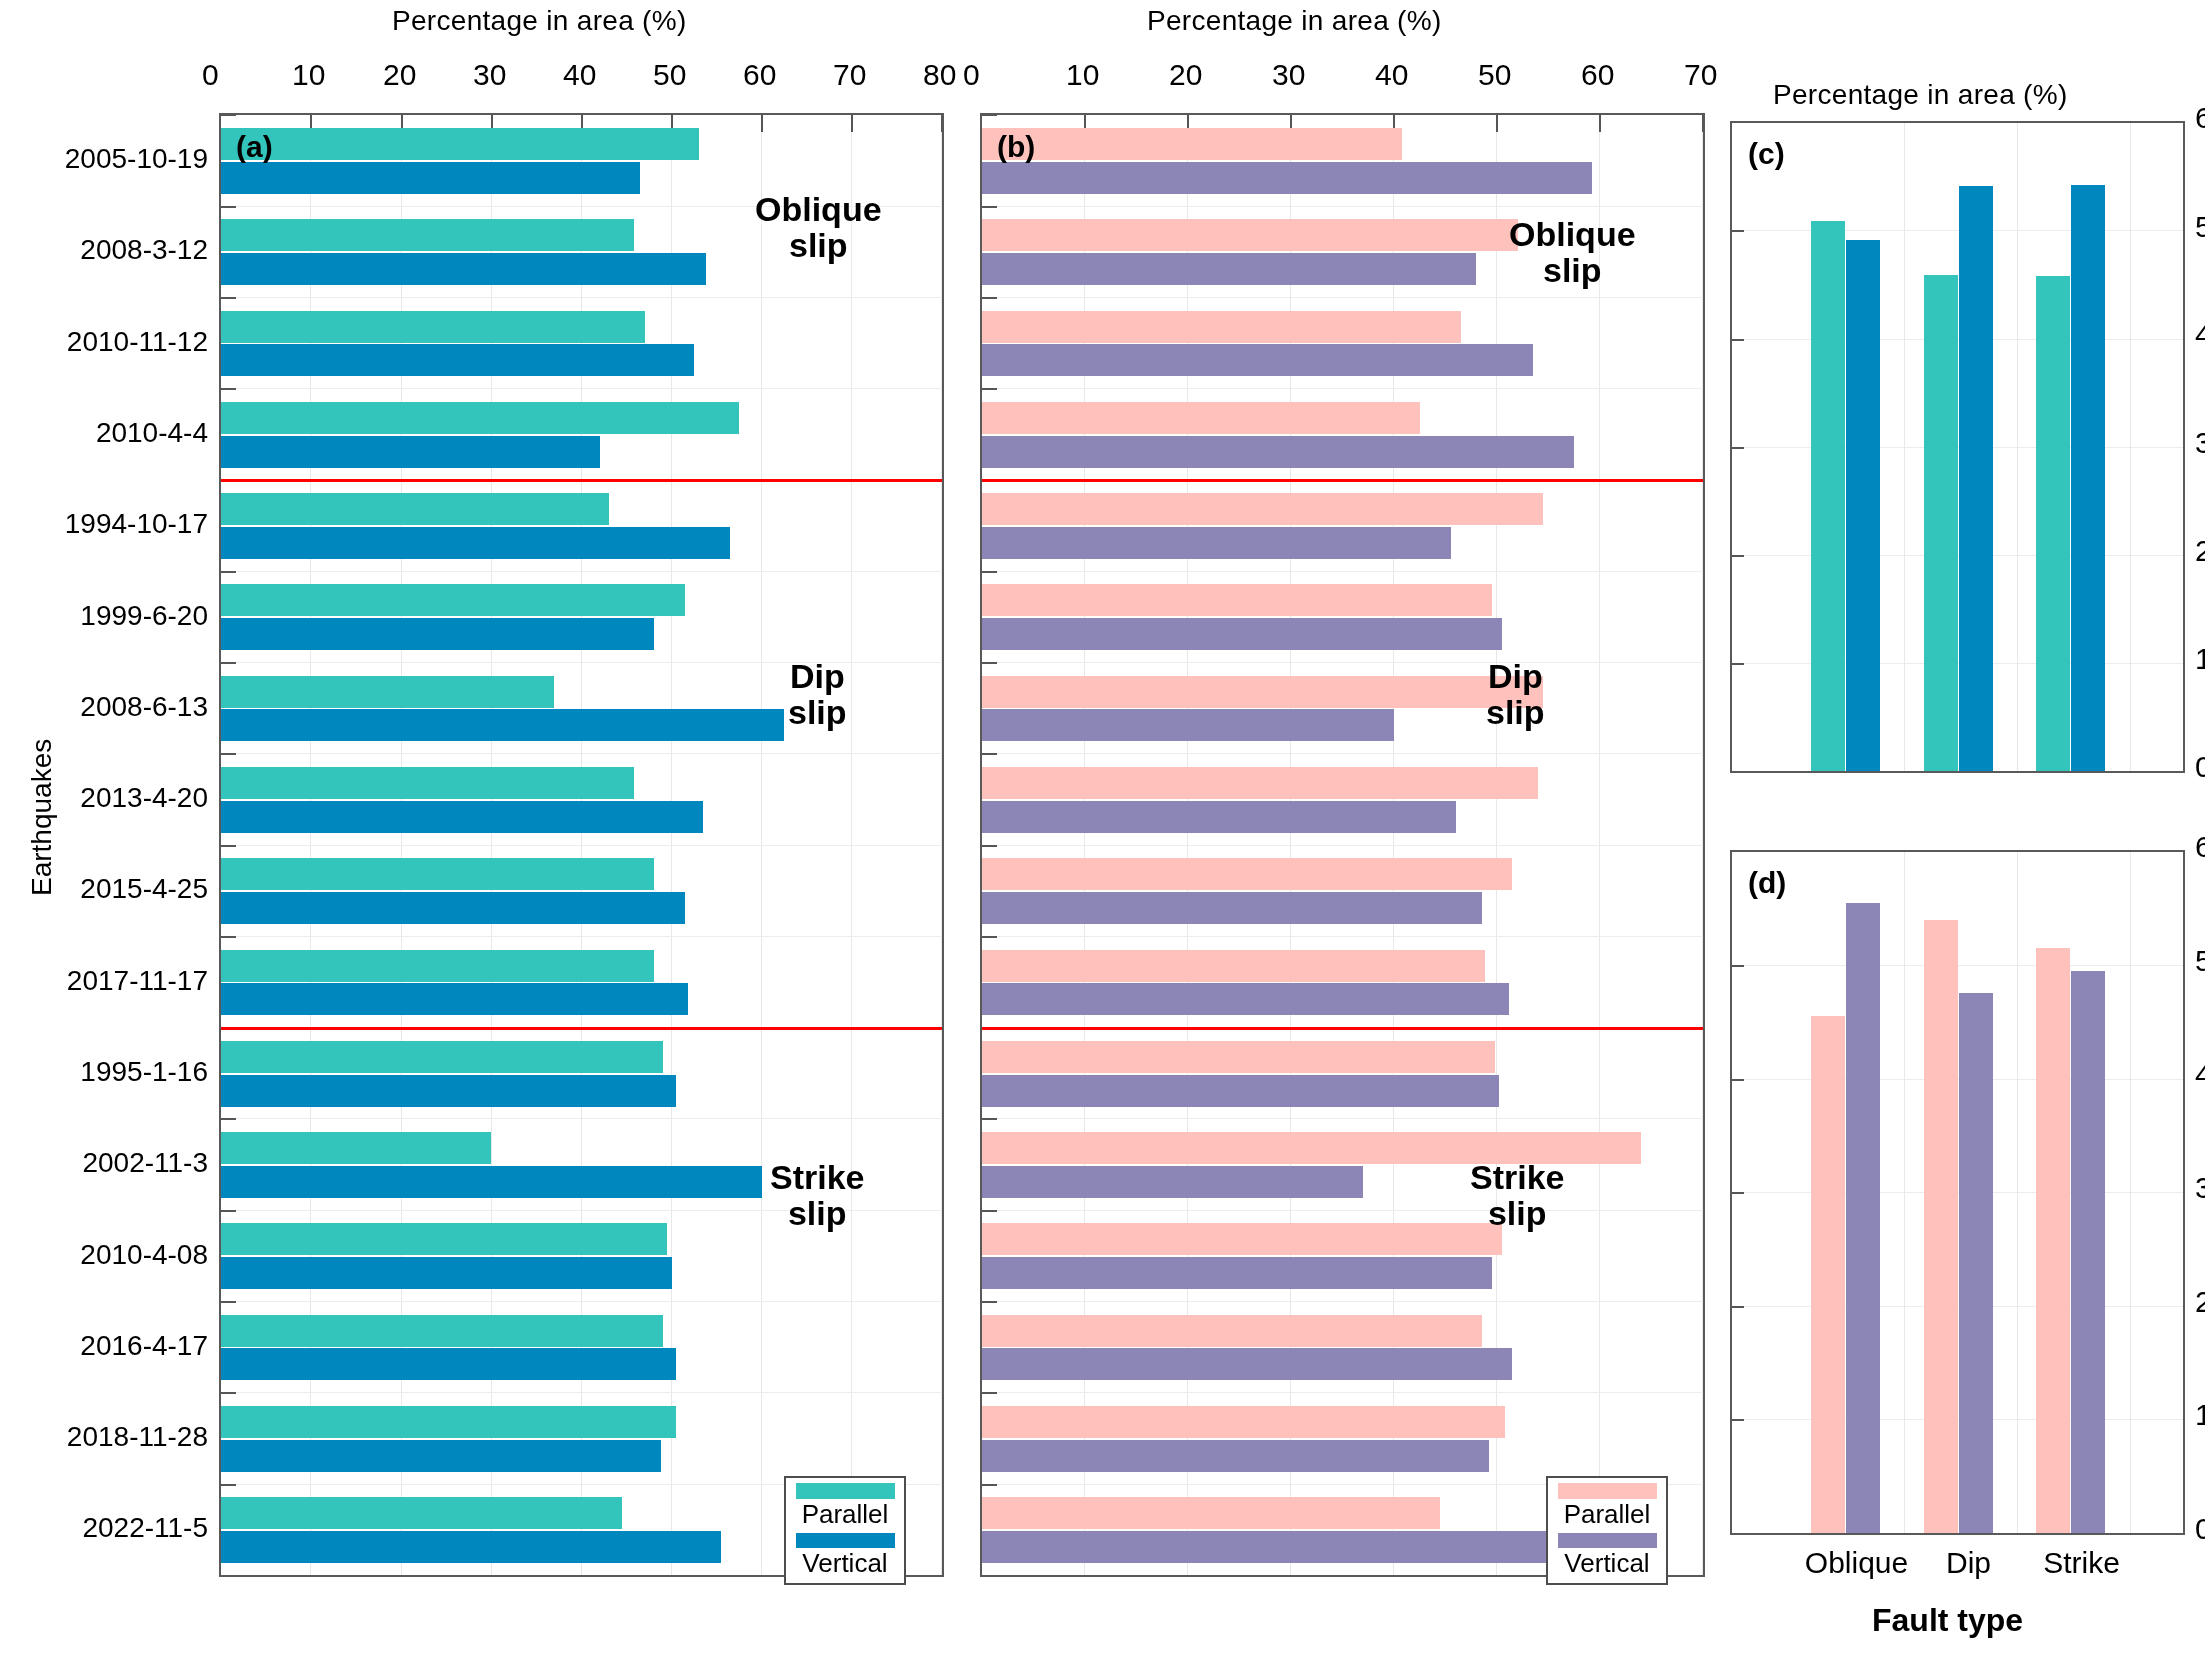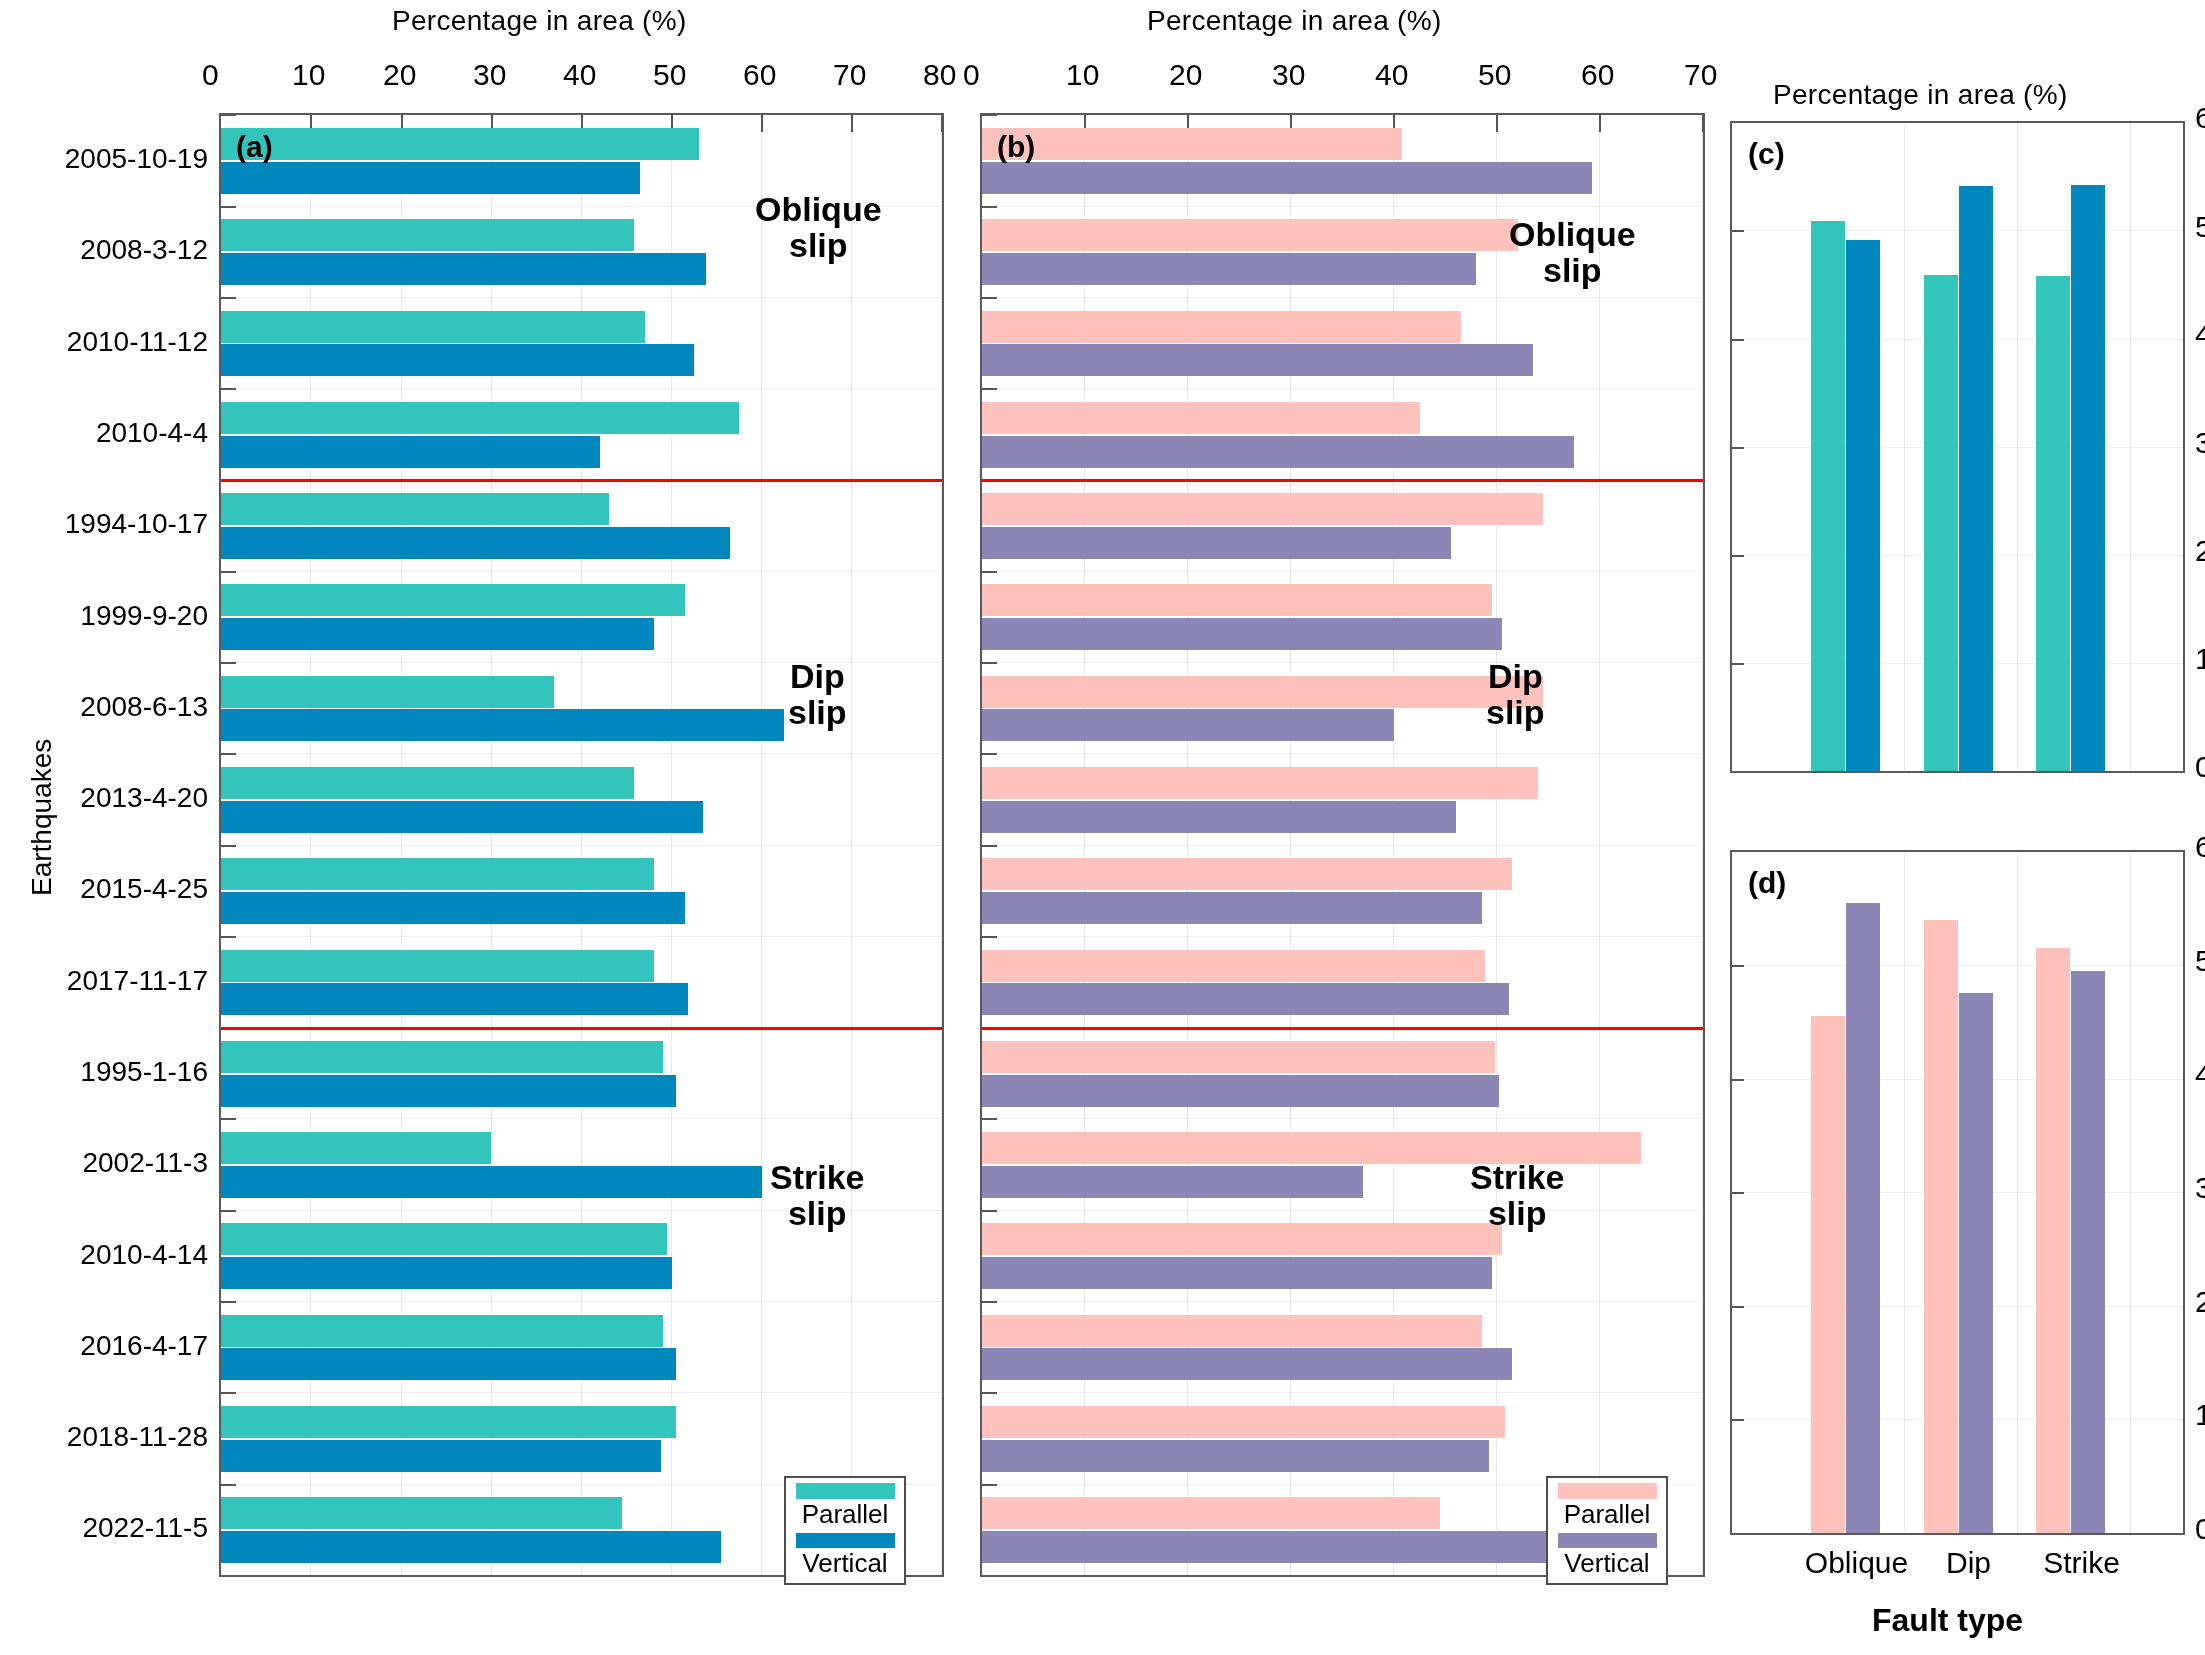--- a/index.html
+++ b/index.html
@@ -52,28 +52,28 @@
       <div class="ticklab" style="left: 743px; top: 58px;">60</div>
       <div class="ticklab" style="left: 833px; top: 58px;">70</div>
       <div class="ticklab" style="left: 923px; top: 58px;">80</div>
     </div>
   <div id="a-ylabels">
       <div class="ylabel" style="left: 40px; width: 168px; top: 143px;">2005-10-19</div>
       <div class="ylabel" style="left: 40px; width: 168px; top: 234px;">2008-3-12</div>
       <div class="ylabel" style="left: 40px; width: 168px; top: 326px;">2010-11-12</div>
       <div class="ylabel" style="left: 40px; width: 168px; top: 417px;">2010-4-4</div>
       <div class="ylabel" style="left: 40px; width: 168px; top: 508px;">1994-10-17</div>
-      <div class="ylabel" style="left: 40px; width: 168px; top: 600px;">1999-9-20</div>
+      <div class="ylabel" style="left: 40px; width: 168px; top: 600px;">1999-6-20</div>
       <div class="ylabel" style="left: 40px; width: 168px; top: 691px;">2008-6-13</div>
       <div class="ylabel" style="left: 40px; width: 168px; top: 782px;">2013-4-20</div>
       <div class="ylabel" style="left: 40px; width: 168px; top: 873px;">2015-4-25</div>
       <div class="ylabel" style="left: 40px; width: 168px; top: 965px;">2017-11-17</div>
       <div class="ylabel" style="left: 40px; width: 168px; top: 1056px;">1995-1-16</div>
       <div class="ylabel" style="left: 40px; width: 168px; top: 1147px;">2002-11-3</div>
-      <div class="ylabel" style="left: 40px; width: 168px; top: 1239px;">2010-4-14</div>
+      <div class="ylabel" style="left: 40px; width: 168px; top: 1239px;">2010-4-08</div>
       <div class="ylabel" style="left: 40px; width: 168px; top: 1330px;">2016-4-17</div>
       <div class="ylabel" style="left: 40px; width: 168px; top: 1421px;">2018-11-28</div>
       <div class="ylabel" style="left: 40px; width: 168px; top: 1512px;">2022-11-5</div>
     </div>
   <div class="plot" id="plot-a" style="left:219px;top:113px;width:725px;height:1464px;">
       <div class="vgrid" style="left:89px;"></div>
       <div class="tickmark" style="left:89px;"></div>
       <div class="vgrid" style="left:180px;"></div>
       <div class="tickmark" style="left:180px;"></div>
       <div class="vgrid" style="left:270px;"></div>

